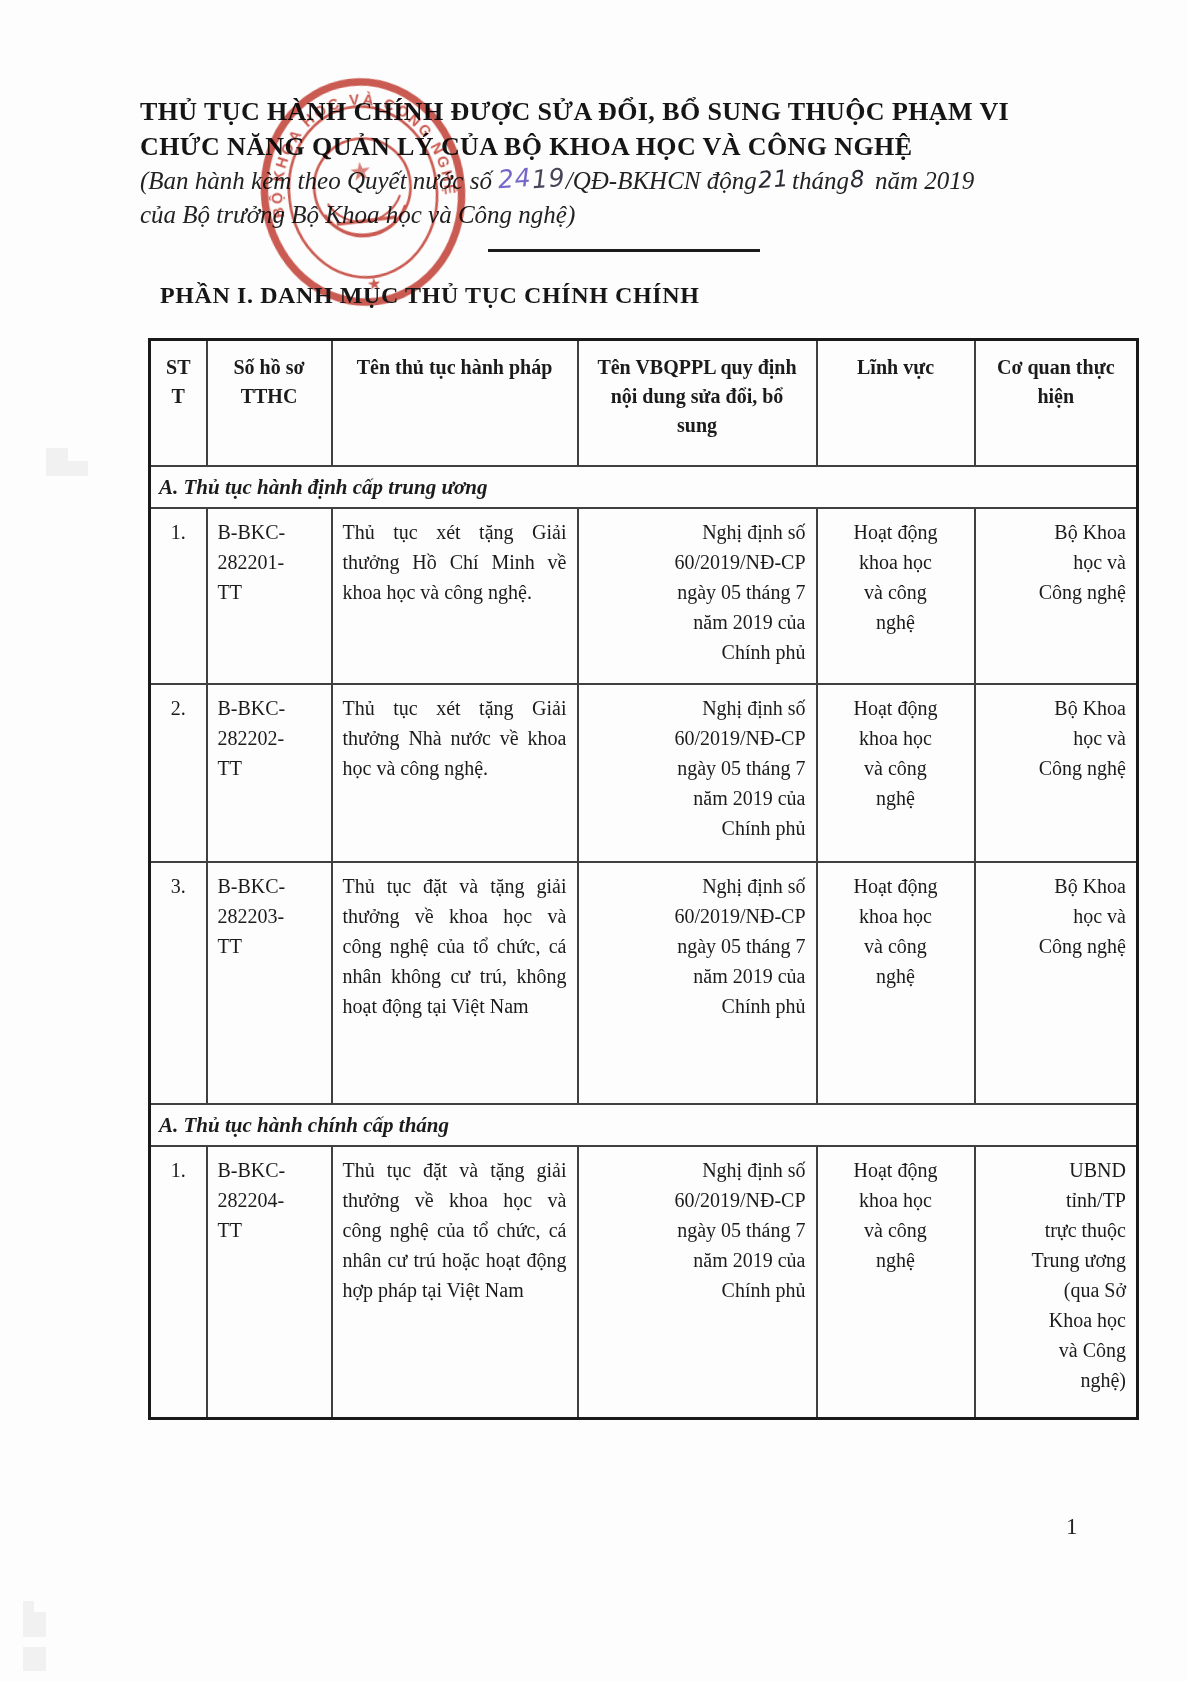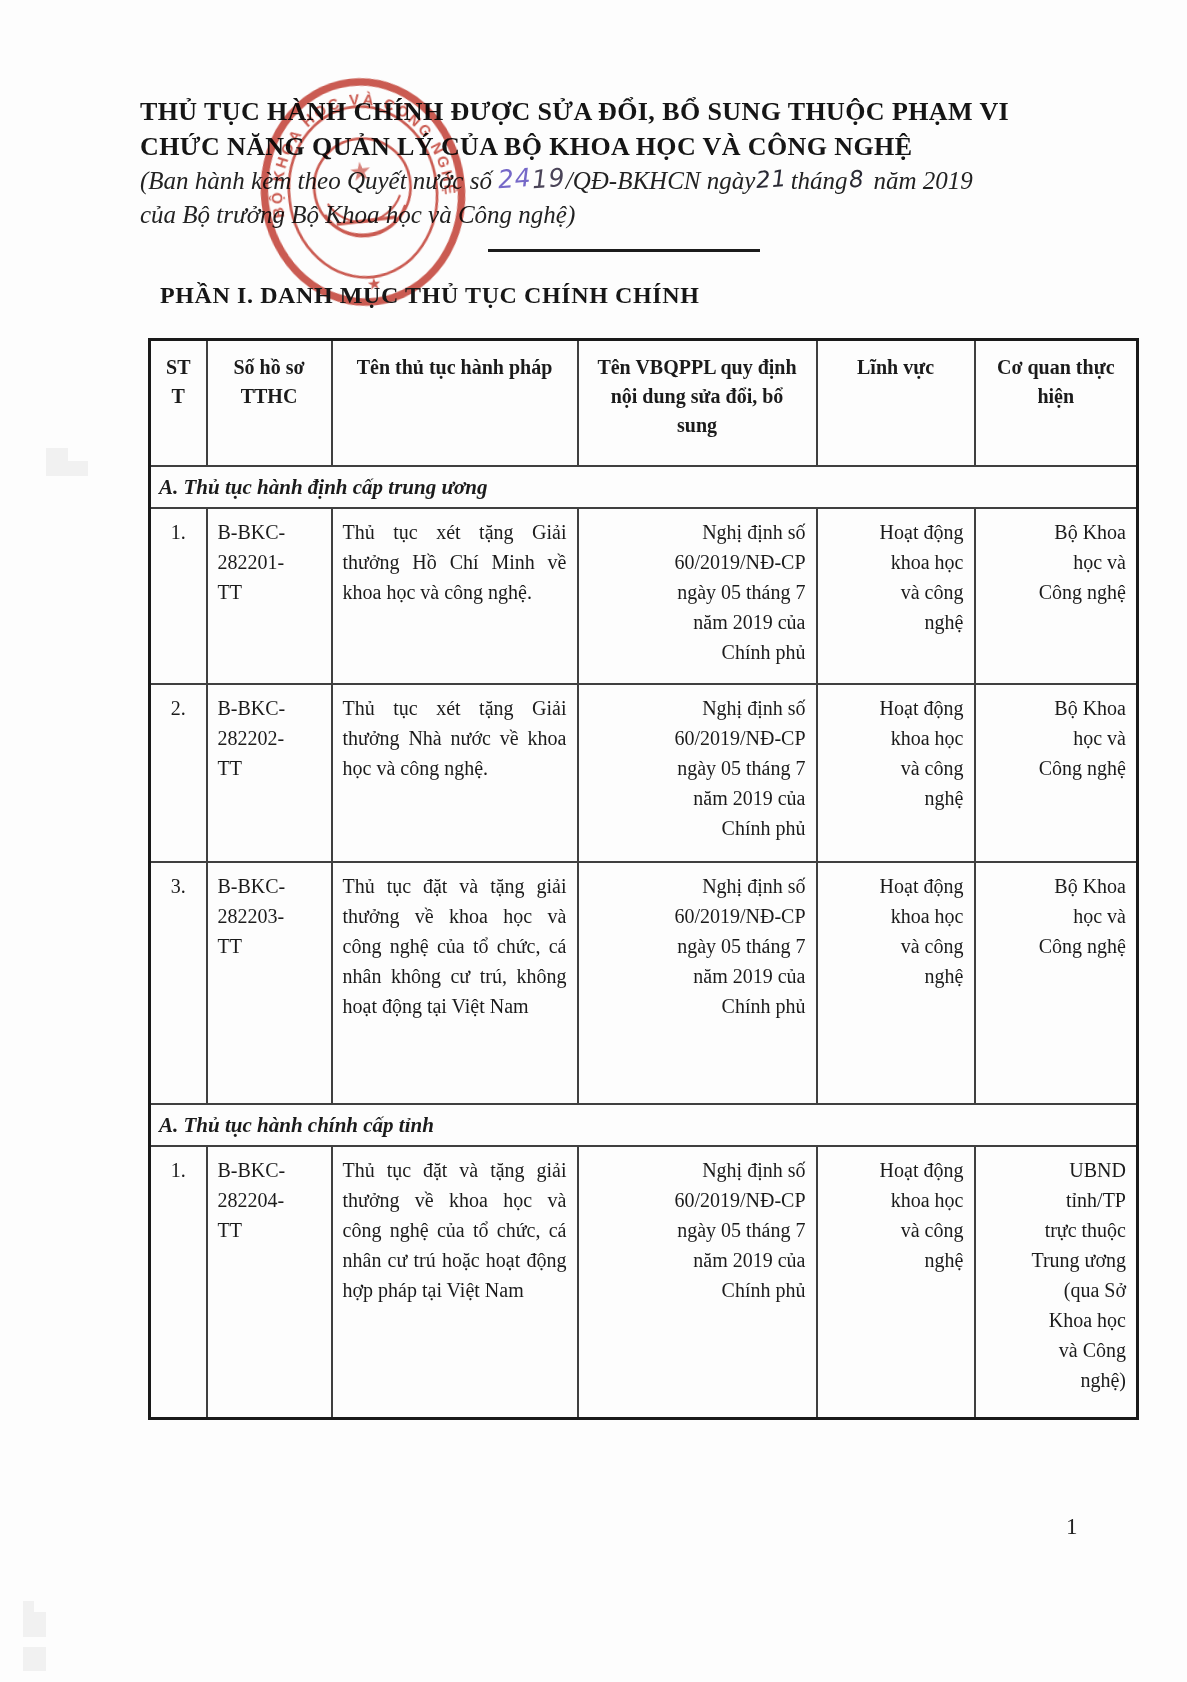--- a/index.html
+++ b/index.html
@@ -70,21 +70,21 @@
   }
   th.th-stt{word-break:break-all;}
   .section-row td{
     font-weight:bold;font-style:italic;font-size:21px;
     padding:5px 8px;line-height:30px;
   }
   .cell-stt{text-align:center;}
   .cell-dossier{text-align:left;white-space:pre-line;}
   .cell-name{text-align:justify;padding:8px 12px;}
   .cell-legal{text-align:right;white-space:pre-line;}
-  .cell-field{text-align:right;white-space:pre-line;padding:8px 22px;}
+  .cell-field{text-align:center;white-space:pre-line;padding:8px 22px;}
   .cell-agency{text-align:right;white-space:pre-line;padding:8px 14px;}
   .row-h1 td{height:158px;}
   .row-h2 td{height:160px;}
   .row-h3 td{height:224px;}
   .row-h4 td{height:254px;}
   .header-row th{height:104px;}
   
   .page-number{
     position:absolute;left:1066px;top:1514px;
     font-size:23px;color:#222;
@@ -97,21 +97,21 @@
 
   <div class="artifact" style="left:46px;top:448px;width:22px;height:14px;"></div>
   <div class="artifact" style="left:46px;top:461px;width:42px;height:15px;"></div>
   <div class="artifact" style="left:23px;top:1601px;width:11px;height:12px;"></div>
   <div class="artifact" style="left:23px;top:1612px;width:23px;height:25px;"></div>
   <div class="artifact" style="left:23px;top:1647px;width:23px;height:24px;"></div>
 
   <div class="header-block">
     <div class="title-line">THỦ TỤC HÀNH CHÍNH ĐƯỢC SỬA ĐỔI, BỔ SUNG THUỘC PHẠM VI</div>
     <div class="title-line">CHỨC NĂNG QUẢN LÝ CỦA BỘ KHOA HỌC VÀ CÔNG NGHỆ</div>
-    <div class="subtitle-line"><span>(Ban hành kèm theo Quyết nước số </span><span class="hand hand-blue">24</span><span class="hand hand-dark">19</span><span>/QĐ-BKHCN ngày</span><span class="hand hand-small">21</span><span>tháng</span><span class="hand hand-small">8</span><span> năm 2019</span></div>
+    <div class="subtitle-line"><span>(Ban hành kèm theo Quyết nước số </span><span class="hand hand-blue">24</span><span class="hand hand-dark">19</span><span>/QĐ-BKHCN động</span><span class="hand hand-small">21</span><span>tháng</span><span class="hand hand-small">8</span><span> năm 2019</span></div>
     <div class="subtitle-line">của Bộ trưởng Bộ Khoa học và Công nghệ)</div>
   </div>
   <div class="subtitle-underline"></div>
 
   <svg class="stamp" viewBox="0 0 200 222">
     <g fill="none" stroke="#c23a2e">
       <ellipse cx="100" cy="111" rx="92" ry="103" stroke-width="7"></ellipse>
       <ellipse cx="100" cy="111" rx="69" ry="80" stroke-width="2.5"></ellipse>
       <circle cx="100" cy="106" r="45" stroke-width="2.5"></circle>
       <path d="M 62,128 A 42,42 0 0 0 138,128" stroke-width="3"></path>
@@ -205,21 +205,21 @@
         <td class="cell-field">Hoạt động
 khoa học
 và công
 nghệ</td>
         <td class="cell-agency">Bộ Khoa
 học và
 Công nghệ</td>
       </tr>
 
       <tr class="section-row">
-        <td colspan="6">A. Thủ tục hành chính cấp tỉnh</td>
+        <td colspan="6">A. Thủ tục hành chính cấp tháng</td>
       </tr>
 
       <tr class="row-h4">
         <td class="cell-stt">1.</td>
         <td class="cell-dossier">B-BKC-
 282204-
 TT</td>
         <td class="cell-name">Thủ tục đặt và tặng giải thưởng về khoa học và công nghệ của tổ chức, cá nhân cư trú hoặc hoạt động hợp pháp tại Việt Nam</td>
         <td class="cell-legal">Nghị định số
 60/2019/NĐ-CP

